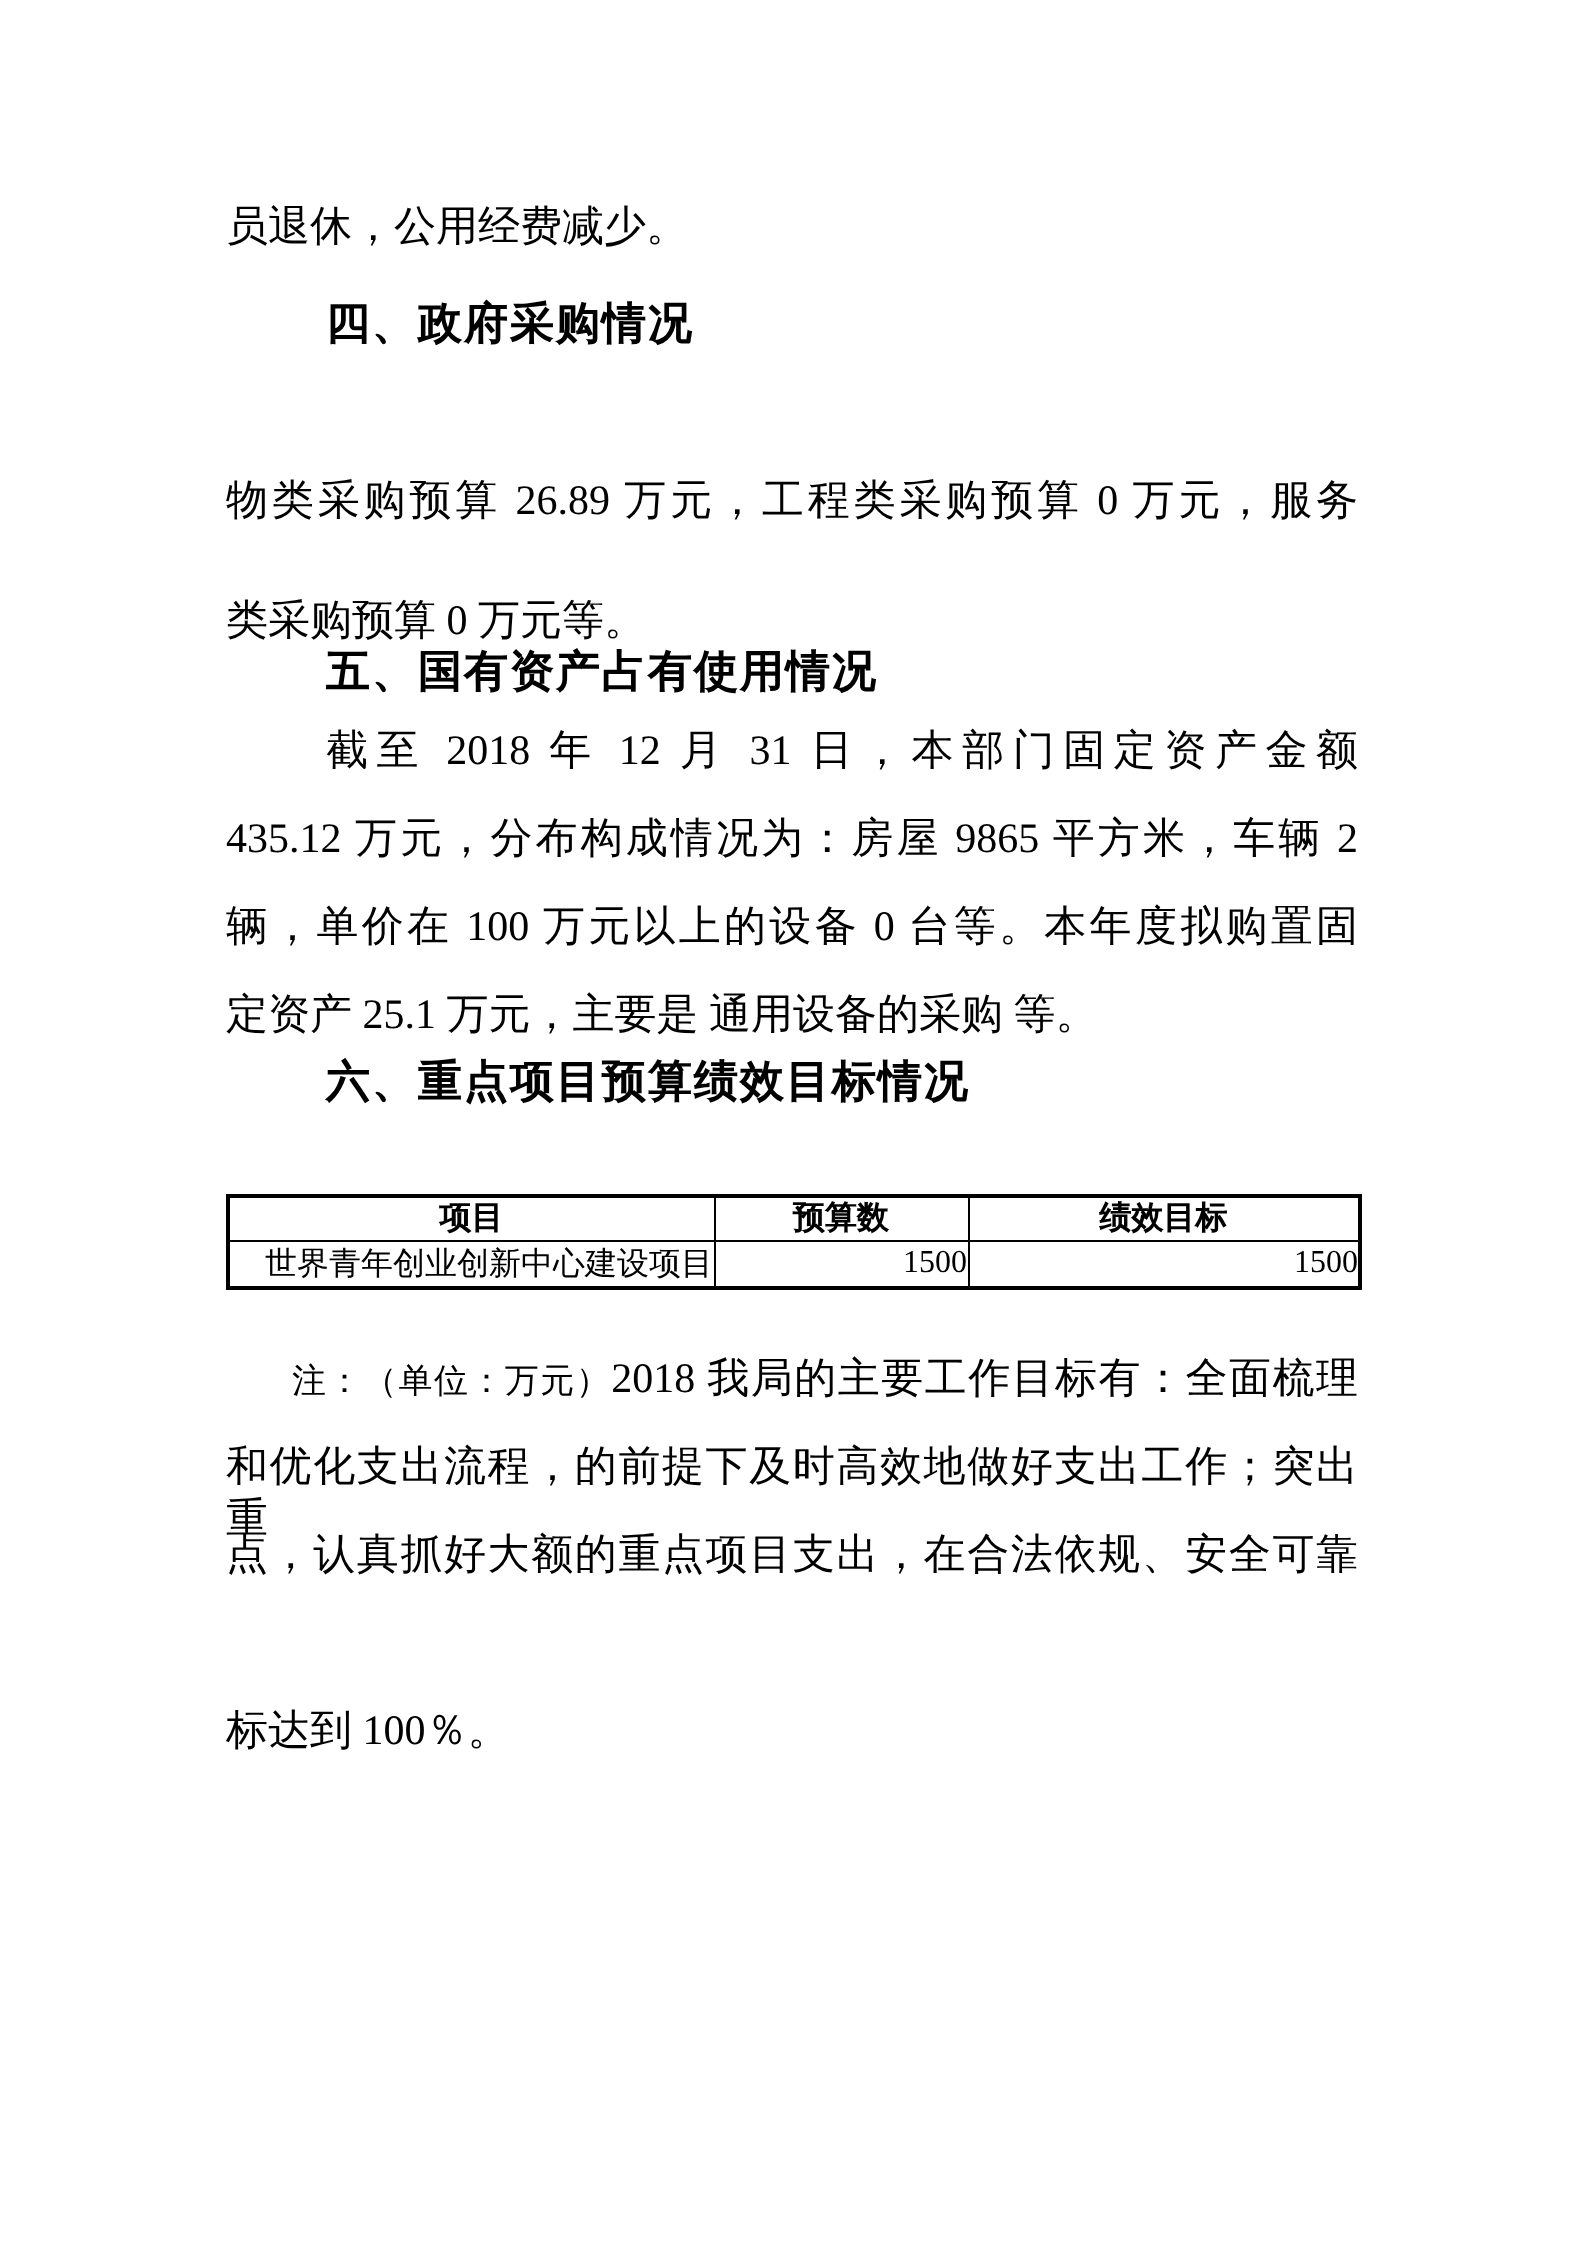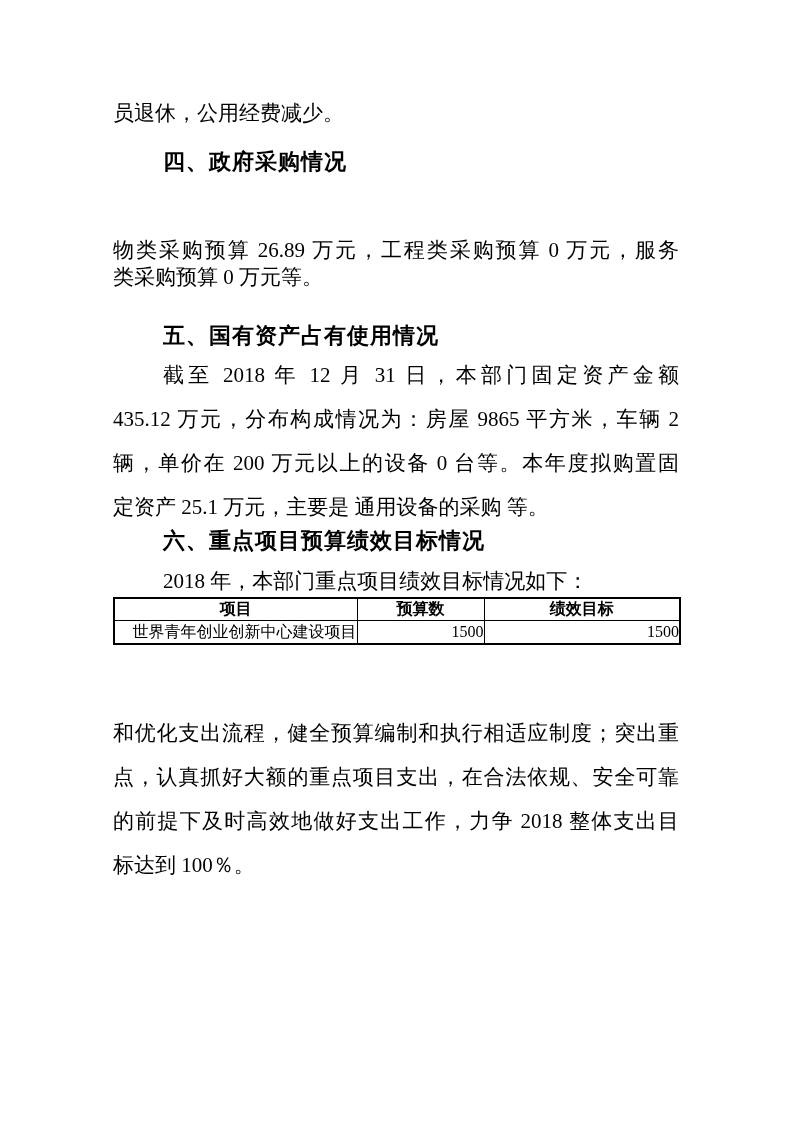--- a/index.html
+++ b/index.html
@@ -65,32 +65,31 @@
 </head>
 <body>
 
 <div class="page">
 
   <div class="line" style="top:100px">员退休，公用经费减少。</div>
 
   <div class="line heading indent" style="top:149px">四、政府采购情况</div>
 
   <div class="line just" style="top:237px">物类采购预算 26.89 万元，工程类采购预算 0 万元，服务</div>
-  <div class="line" style="top:264px">类采购预算 0 万元等。</div>
+  <div class="line" style="top:297px">类采购预算 0 万元等。</div>
 
   <div class="line heading indent" style="top:323px">五、国有资产占有使用情况</div>
 
   <div class="line just indent" style="top:362px">截至 2018 年 12 月 31 日，本部门固定资产金额</div>
   <div class="line just" style="top:406px">435.12 万元，分布构成情况为：房屋 9865 平方米，车辆 2</div>
-  <div class="line just" style="top:450px">辆，单价在 200 万元以上的设备 0 台等。本年度拟购置固</div>
+  <div class="line just" style="top:450px">辆，单价在 100 万元以上的设备 0 台等。本年度拟购置固</div>
   <div class="line" style="top:494px">定资产 25.1 万元，主要是 通用设备的采购 等。</div>
 
   <div class="line heading indent" style="top:528px">六、重点项目预算绩效目标情况</div>
 
-  <div class="line indent" style="top:568px">2018 年，本部门重点项目绩效目标情况如下：</div>
 
   <table class="perf">
     <colgroup>
       <col style="width:243px">
       <col style="width:127px">
       <col style="width:196px">
     </colgroup>
     <tbody>
         <tr>
       <th>项目</th>
@@ -98,18 +97,20 @@
       <th>绩效目标</th>
     </tr>
     <tr>
       <td>世界青年创业创新中心建设项目</td>
       <td>1500</td>
       <td>1500</td>
     </tr>
   </tbody>
     </table>
 
-  <div class="line just" style="top:720px">和优化支出流程，健全预算编制和执行相适应制度；突出重</div>
+  <div class="line just note-indent" style="top:676px">
+    <span class="small-note">注：（单位：万元）</span><span>2018 我局的主要工作目标有：全面梳理</span>
+  </div>
+  <div class="line just" style="top:720px">和优化支出流程，的前提下及时高效地做好支出工作；突出重</div>
   <div class="line just" style="top:764px">点，认真抓好大额的重点项目支出，在合法依规、安全可靠</div>
-  <div class="line just" style="top:808px">的前提下及时高效地做好支出工作，力争 2018 整体支出目</div>
   <div class="line" style="top:852px">标达到 100％。</div>
 
 </div>
 
 </body></html>

